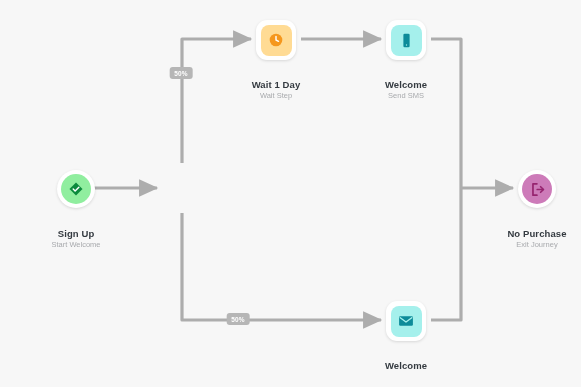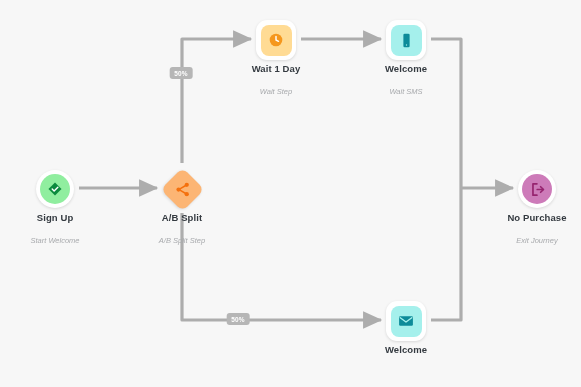--- a/index.html
+++ b/index.html
@@ -96,33 +96,32 @@
   }
   .diamond-inner {
     transform: rotate(-45deg);
     display: flex;
     align-items: center;
     justify-content: center;
   }
 
   
   .node-title {
-    margin-top: 0;
+    margin-top: 16px;
     font-size: 9.5px;
     font-weight: bold;
     color: #343a40;
     letter-spacing: 0.1px;
     line-height: 12px;
   }
   .node-sub {
-    margin-top: 12px;
+    margin-top: 0;
     font-size: 7.5px;
     color: #a8aaad;
     line-height: 10px;
-    font-style: italic;
   }
 
   
   .pill {
     position: absolute;
     background: #b6b6b6;
     color: #ffffff;
     font-size: 6.5px;
     font-weight: bold;
     border-radius: 3px;
@@ -152,54 +151,35 @@
 
     <path d="M431,39 L461,39 L461,188" fill="none" stroke="#adadad" stroke-width="3.2" stroke-linejoin="round"></path>
 
     <path d="M182,213 L182,320 L381,320" fill="none" stroke="#adadad" stroke-width="3.2" stroke-linejoin="round" marker-end="url(#arrow)"></path>
 
     <path d="M431,320 L461,320 L461,188" fill="none" stroke="#adadad" stroke-width="3.2" stroke-linejoin="round"></path>
 
     <path d="M461,188 L513,188" fill="none" stroke="#adadad" stroke-width="3.2" marker-end="url(#arrow)"></path>
   </svg>
 
-  <div class="node" style="left:55px; top:166px;">
+  <div class="node" style="left:55px; top:166px;padding-left:21px;">
     <div class="shape-wrap">
       <div class="circle-node">
         <div class="circle-inner" style="background:#90ee9f;">
           <svg width="16" height="16" viewBox="0 0 24 24">
             <path d="M12 2.2 L21.8 12 L12 21.8 L2.2 12 Z" fill="#0b8a3d"></path>
             <path d="M7.8 12.1 L10.7 15 L16.3 9.3" fill="none" stroke="#ffffff" stroke-width="2.1" stroke-linecap="round" stroke-linejoin="round"></path>
           </svg>
         </div>
       </div>
     </div>
     <div class="node-title">Sign Up</div>
     <div class="node-sub">Start Welcome</div>
   </div>
 
-  <div class="node" style="left:182px; top:166px;">
-    <div class="shape-wrap">
-      <div class="diamond-node" style="background:#fcb574;">
-        <div class="diamond-inner">
-          <svg width="17" height="17" viewBox="0 0 24 24">
-            <g fill="none" stroke="#f4700d" stroke-width="2.2" stroke-linecap="round" stroke-linejoin="round">
-              <path d="M16.5 6.4 L8.4 11.1"></path>
-              <path d="M8.4 12.9 L16.5 17.6"></path>
-            </g>
-            <circle cx="18" cy="5.4" r="3" fill="#f4700d"></circle>
-            <circle cx="18" cy="18.6" r="3" fill="#f4700d"></circle>
-            <circle cx="6.4" cy="12" r="3" fill="#f4700d"></circle>
-          </svg>
-        </div>
-      </div>
-    </div>
-    <div class="node-title">A/B Split</div>
-    <div class="node-sub">A/B Split Step</div>
-  </div>
 
   <div class="node" style="left:276px; top:17px;">
     <div class="shape-wrap">
       <div class="square-node">
         <div class="square-inner" style="background:#ffdb94;">
           <svg width="18" height="18" viewBox="0 0 24 24">
             <circle cx="12" cy="12" r="8.4" fill="#f5971d"></circle>
             <path d="M12 7.2 L12 12 L15.4 13.7" fill="none" stroke="#ffffff" stroke-width="1.9" stroke-linecap="round" stroke-linejoin="round"></path>
           </svg>
         </div>
@@ -214,21 +194,21 @@
       <div class="square-node">
         <div class="square-inner" style="background:#a5f0ec;">
           <svg width="17" height="17" viewBox="0 0 24 24">
             <rect x="7.6" y="2.6" width="8.8" height="18.8" rx="1.8" fill="#0d8b99"></rect>
             <circle cx="12" cy="18.4" r="0.95" fill="#a5f0ec"></circle>
           </svg>
         </div>
       </div>
     </div>
     <div class="node-title">Welcome</div>
-    <div class="node-sub">Wait SMS</div>
+    <div class="node-sub">Send SMS</div>
   </div>
 
   <div class="node" style="left:406px; top:298px;">
     <div class="shape-wrap">
       <div class="square-node">
         <div class="square-inner" style="background:#a5f0ec;">
           <svg width="18" height="18" viewBox="0 0 24 24">
             <rect x="2.8" y="5.6" width="18.4" height="12.8" rx="1.6" fill="#0d8b99"></rect>
             <path d="M4.3 7.6 L12 13.4 L19.7 7.6" fill="none" stroke="#a5f0ec" stroke-width="1.8" stroke-linecap="round" stroke-linejoin="round"></path>
           </svg>

